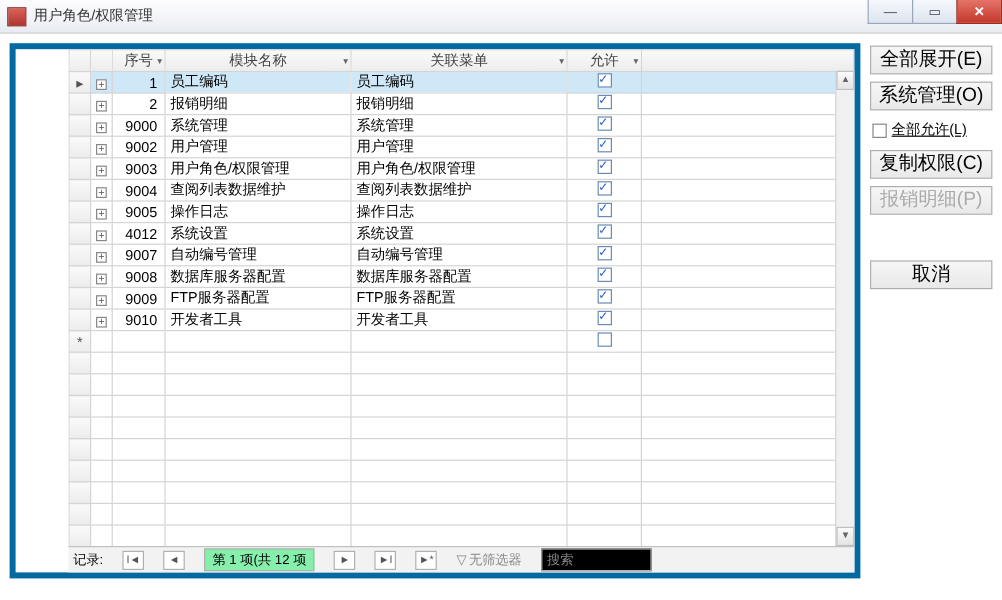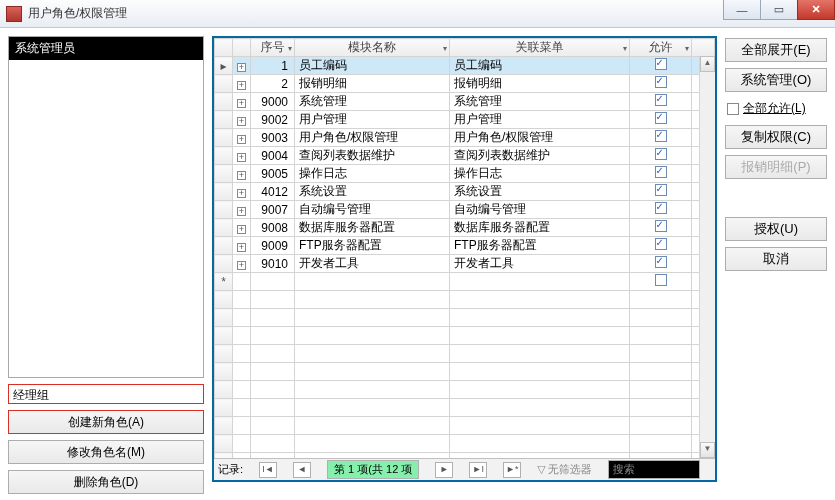--- a/index.html
+++ b/index.html
@@ -79,24 +79,25 @@
   height: 24px;
   border: 1px solid #adadad;
   background: linear-gradient(#f6f6f6, #e9e9e9);
   text-align: center;
   line-height: 22px;
   cursor: pointer;
 }
 .role-btn.highlight { border: 1px solid #d93025; }
 .center-panel {
   flex: 1;
-  border: 2px solid #0369a1;
+  border: 5px solid #0369a1;
   display: flex;
   flex-direction: column;
   min-width: 0;
+  padding-left: 44px;
 }
 .grid-wrap {
   flex: 1;
   overflow: hidden;
   position: relative;
 }
 table.grid {
   width: 100%;
   border-collapse: collapse;
   table-layout: fixed;
@@ -218,21 +219,21 @@
   gap: 6px;
   padding-top: 2px;
 }
 .r-btn {
   height: 24px;
   border: 1px solid #adadad;
   background: linear-gradient(#f6f6f6, #e9e9e9);
   text-align: center;
   line-height: 22px;
   cursor: pointer;
-  font-size: 13px;
+  font-size: 16px;
 }
 .r-btn.disabled { color: #aaa; }
 .r-check {
   display: flex; align-items: center;
   gap: 4px;
   padding: 2px 0 2px 2px;
   text-decoration: underline;
 }
 .r-check .box {
   width: 12px; height: 12px;
@@ -248,29 +249,20 @@
   <div class="app-icon"></div>
   <span class="title">用户角色/权限管理</span>
   <div class="win-controls">
     <div class="win-btn">—</div>
     <div class="win-btn">▭</div>
     <div class="win-btn close">✕</div>
   </div>
 </div>
 
 <div class="main">
-  <div class="left-panel">
-    <div class="role-list">
-      <div class="role-list-header">系统管理员</div>
-    </div>
-    <div class="role-input">经理组</div>
-    <div class="role-btn highlight">创建新角色(A)</div>
-    <div class="role-btn">修改角色名(M)</div>
-    <div class="role-btn">删除角色(D)</div>
-  </div>
 
   <div class="center-panel">
     <div class="grid-wrap">
       <table class="grid">
         <colgroup>
           <col class="col-recsel">
             <col class="col-expand">
             <col class="col-seq">
           <col class="col-module">
             <col class="col-menu">
@@ -522,16 +514,15 @@
   <div class="right-panel">
     <div class="r-btn">全部展开(E)</div>
     <div class="r-btn">系统管理(O)</div>
     <div class="r-check">
       <span class="box"></span>
       <span>全部允许(L)</span>
     </div>
     <div class="r-btn">复制权限(C)</div>
     <div class="r-btn disabled">报销明细(P)</div>
     <div class="gap"></div>
-    <div class="r-btn">授权(U)</div>
     <div class="r-btn">取消</div>
   </div>
 </div>
 
 </body></html>

